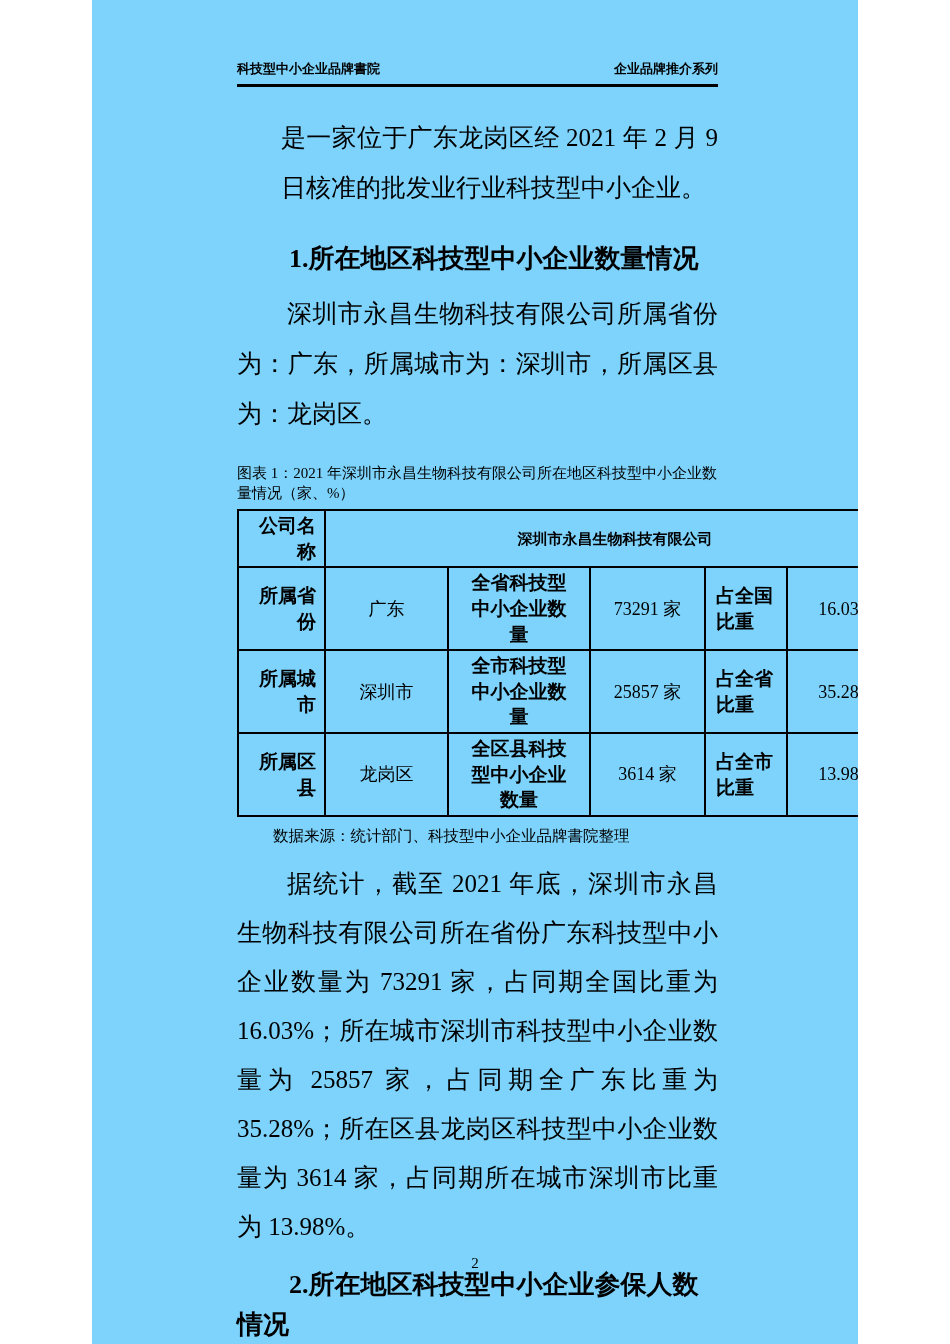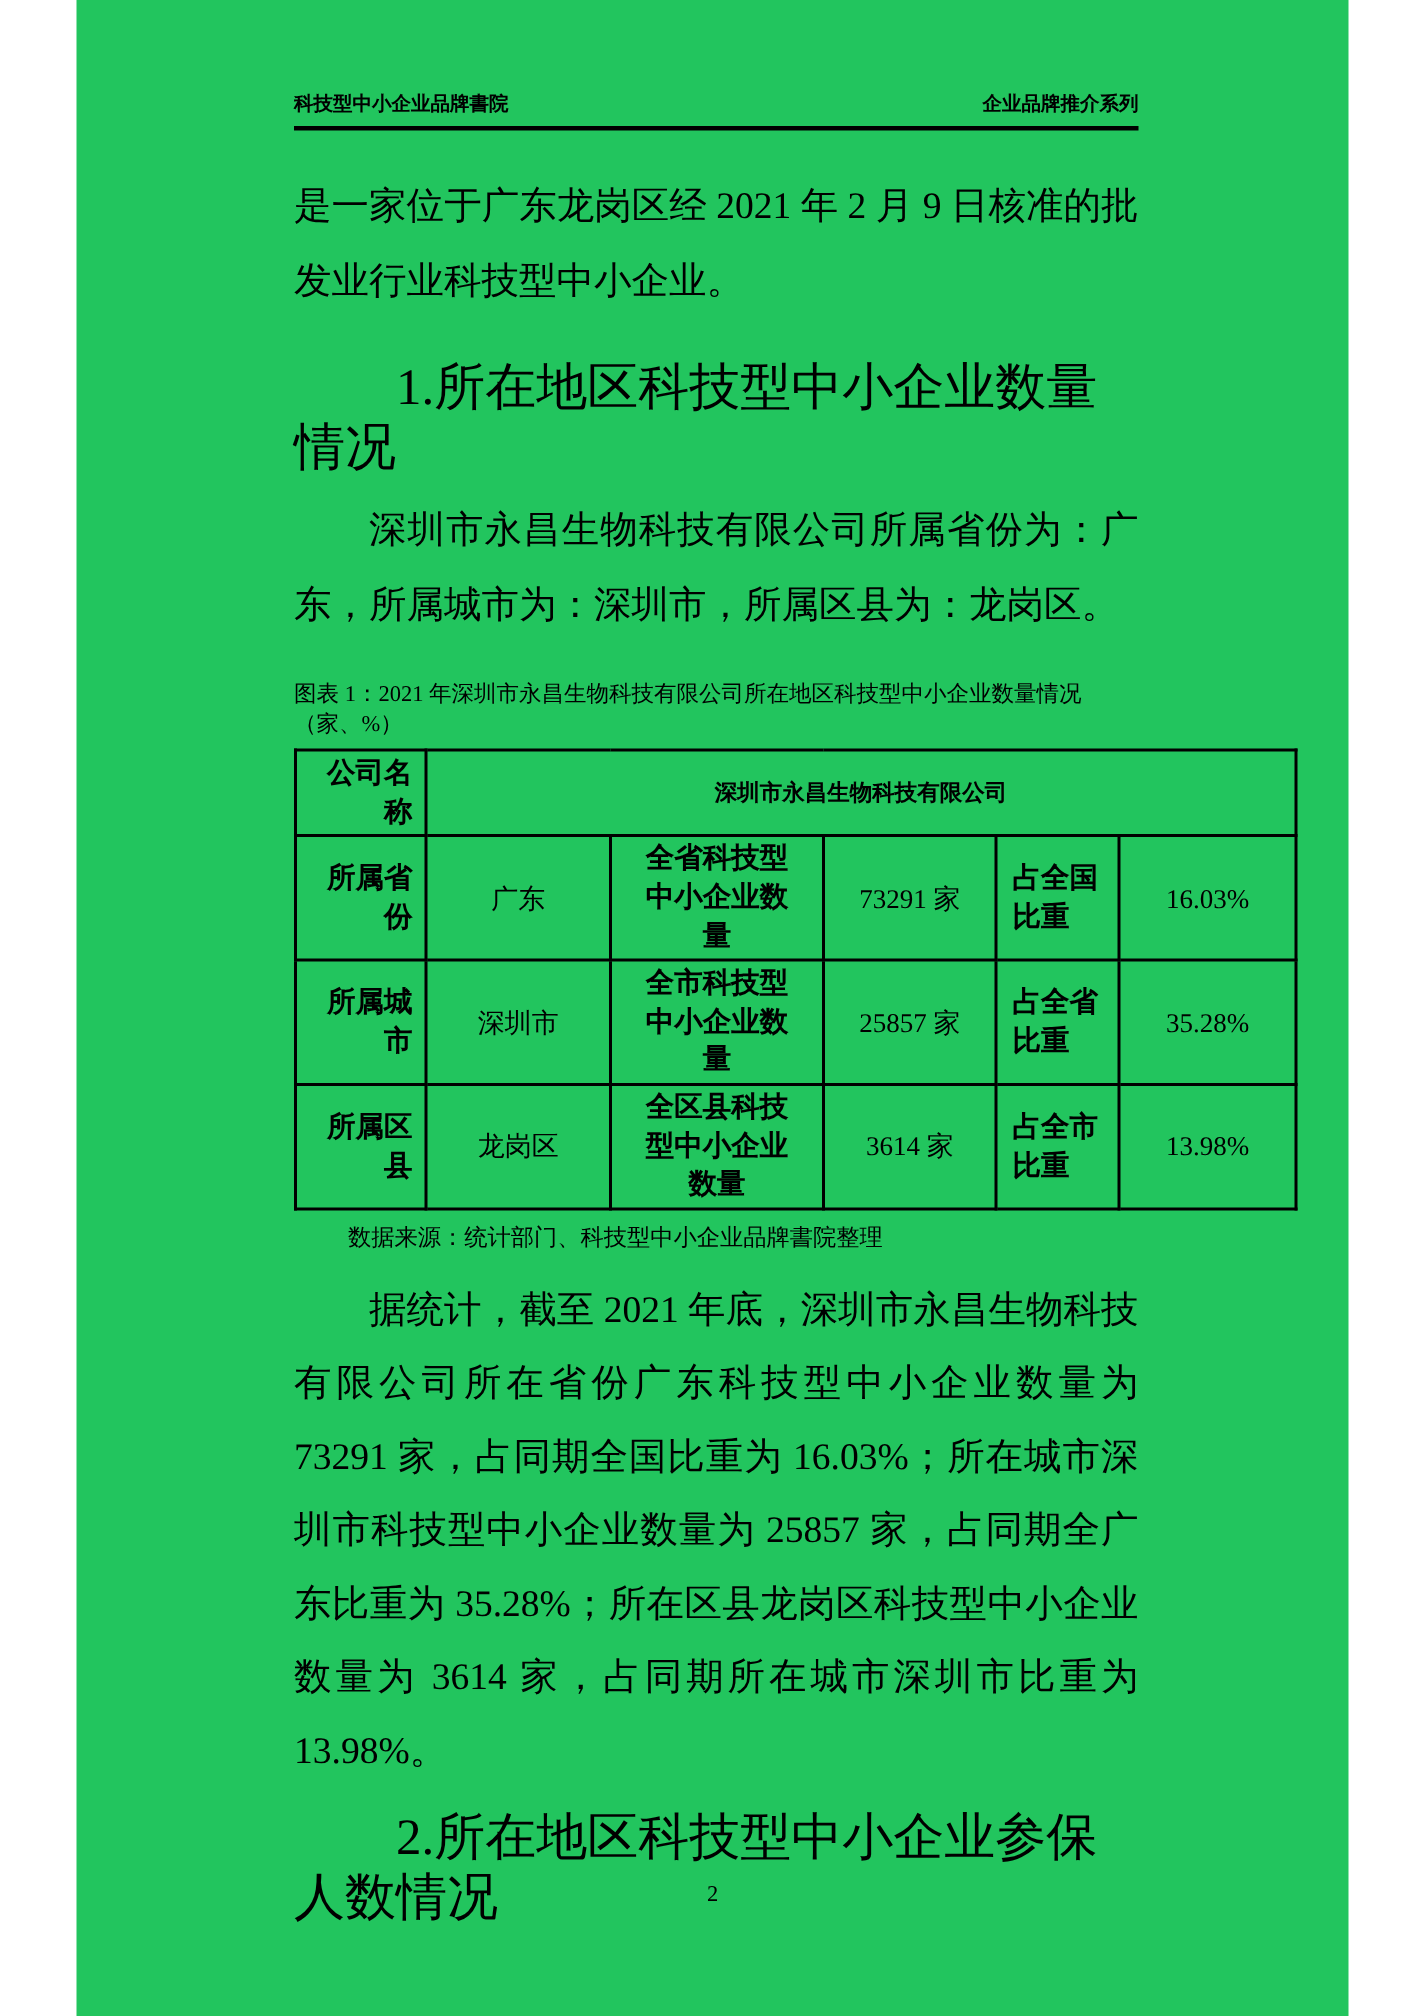--- a/index.html
+++ b/index.html
@@ -1,22 +1,22 @@
 <!DOCTYPE html>
 <html><head>
 <meta charset="utf-8">
 <style>
   * { margin: 0; padding: 0; box-sizing: border-box; }
   html, body { background: #ffffff; }
   .page {
     position: relative;
-    width: 848px;
+    width: 766px;
     height: 1344px;
     margin: 0 auto;
-    background: #22c55e;
+    background: #7dd3fc;
     font-family: "Liberation Serif", "DejaVu Serif", serif;
     color: #000000;
     overflow: hidden;
     padding: 60px 140px 0 145px;
   }
   
   .doc-header {
     display: flex;
     justify-content: space-between;
     align-items: flex-end;
@@ -31,32 +31,32 @@
     margin-top: 7px;
   }
   
   .body-text {
     font-size: 25px;
     line-height: 50px;
     text-align: justify;
     text-indent: 2em;
   }
   .no-indent { text-indent: 0; }
-  .intro { margin-top: 26px; }
+  .intro { margin-top: 26px; margin-left: 44px; }
   .heading1 {
     font-size: 28px;
     font-weight: bold;
     line-height: 54px;
     text-indent: 2em;
     text-align: justify;
     margin-top: 14px;
   }
   .heading2 {
-    font-size: 34px;
-    font-weight: normal;
+    font-size: 26px;
+    font-weight: bold;
     line-height: 40px;
     text-indent: 2em;
     margin-top: 26px;
   }
   .location-para { margin-top: 10px; }
   .chart-caption {
     font-size: 15px;
     line-height: 20px;
     margin-top: 24px;
     margin-bottom: 6px;

